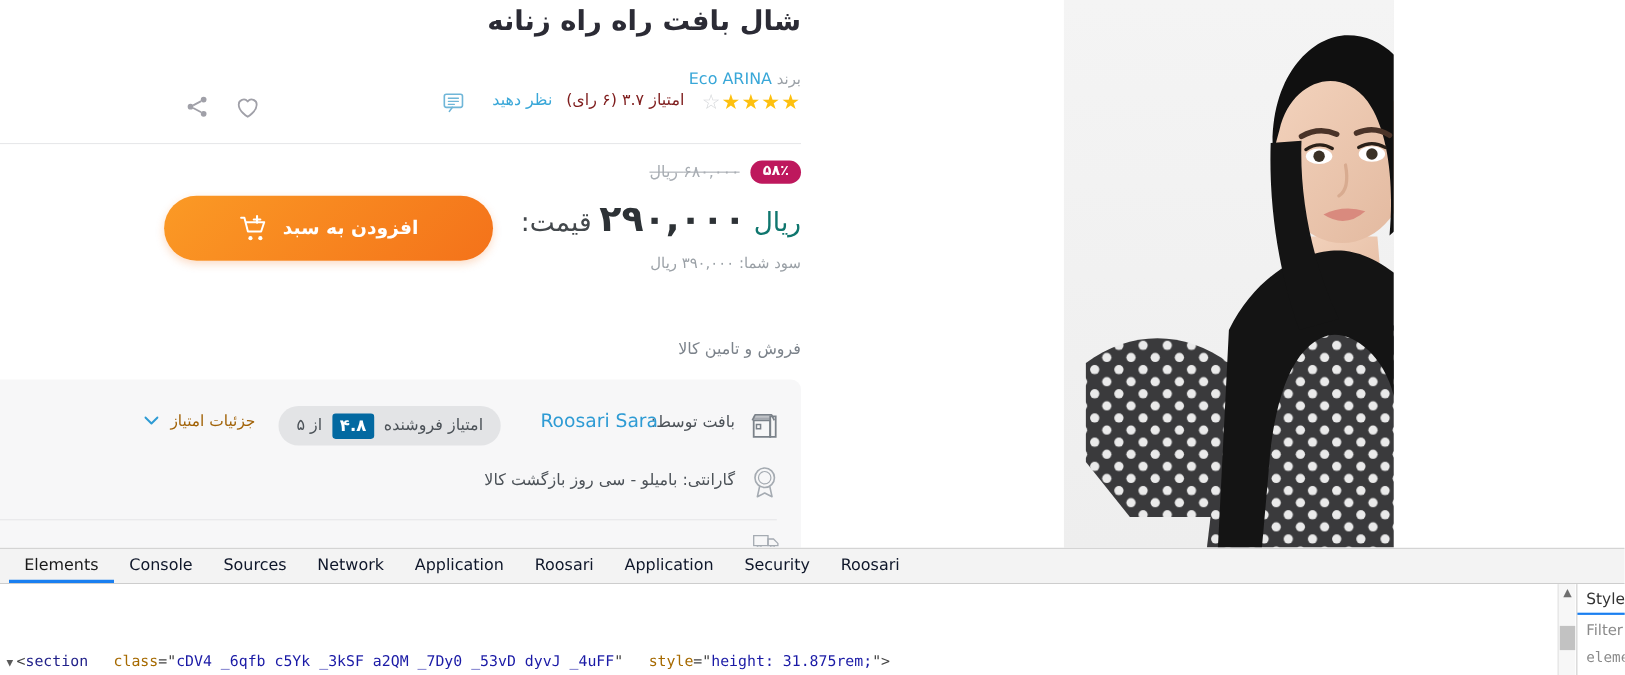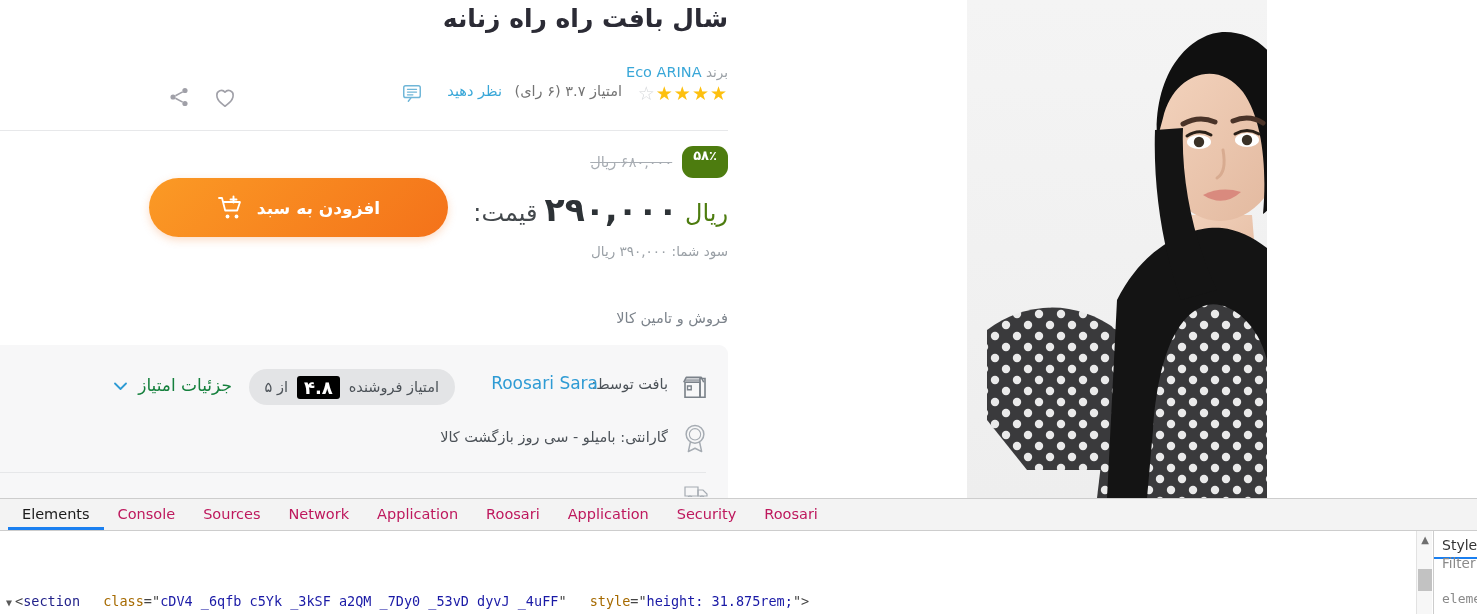--- a/index.html
+++ b/index.html
@@ -41,21 +41,21 @@
   .brand-line .brand-name { color:#39a7d8; font-size:14.5px; }
 
   .rating-row {
     position:absolute; right:0; top:82px; width:790px; height:30px;
   }
   .stars { position:absolute; right:0; top:0; height:22px; line-height:22px; letter-spacing:1px; font-size:19px; }
   .star-on { color:#fdc00f; }
   .star-off { color:#d4d6d9; }
   .rating-text {
     position:absolute; right:106px; top:1px;
-    font-size:14.5px; color:#737373; white-space:nowrap;
+    font-size:14.5px; color:#7f1d1d; white-space:nowrap;
   }
   .review-link {
     position:absolute; right:226px; top:1px;
     font-size:14.5px; color:#39a7d8; white-space:nowrap; cursor:pointer;
   }
   .review-icon {
     position:absolute; right:305px; top:0px; width:22px; height:22px;
   }
 
   .divider-top {
@@ -72,31 +72,31 @@
   
   .price-block { position:absolute; right:0; top:146px; width:790px; }
   .old-price-row {
     display:flex; justify-content:flex-start; align-items:center; gap:10px;
     direction:rtl;
   }
   .old-price {
     font-size:14.5px; color:#a8adb3; text-decoration:line-through; white-space:nowrap;
   }
   .discount-badge {
-    background:#4d7c0f; color:#fff; border-radius:11px;
-    font-size:13px; font-weight:bold; padding:2px 11px 14px 11px;
+    background:#be185d; color:#fff; border-radius:11px;
+    font-size:13px; font-weight:bold; padding:2px 11px 3px 11px;
     line-height:16px; white-space:nowrap;
   }
   .main-price {
     margin-top:12px; font-size:25px; color:#3f4448; white-space:nowrap;
     display:flex; align-items:baseline; gap:7px; justify-content:flex-start;
   }
   .main-price .lbl { font-size:24px; color:#43484c; }
   .main-price .num { font-size:33px; font-weight:bold; color:#2d3236; letter-spacing:0px; }
-  .main-price .cur { font-size:24px; color:#4d7c0f; }
+  .main-price .cur { font-size:24px; color:#0f766e; }
   .saving {
     margin-top:14px; font-size:13.5px; color:#9aa0a6; white-space:nowrap;
   }
 
   .supply-label {
     position:absolute; right:0; top:310px; font-size:14.5px; color:#7c838b;
   }
 
   
   .seller-card {
@@ -115,26 +115,26 @@
     white-space:nowrap; cursor:pointer;
   }
   .seller-score {
     position:absolute; right:255px; top:2px;
     background:#e3e4e6; border-radius:19px; height:36px;
     display:flex; align-items:center; gap:9px; padding:0 16px;
     white-space:nowrap;
   }
   .seller-score .lbl { font-size:14.5px; color:#4c5258; }
   .seller-score .val {
-    background:#000000; color:#fff; font-weight:bold; font-size:18px;
+    background:#0369a1; color:#fff; font-weight:bold; font-size:15px;
     padding:2px 7px; border-radius:3px; line-height:19px;
   }
   .seller-score .outof { font-size:14.5px; color:#4c5258; }
   .score-details {
-    position:absolute; right:478px; top:8px; font-size:17px; color:#15803d;
+    position:absolute; right:478px; top:8px; font-size:14px; color:#a16207;
     white-space:nowrap; cursor:pointer;
   }
   .chev { display:inline-block; margin-right:6px; color:#2e9bd4; }
 
   .warranty-row { position:absolute; right:18px; top:75px; left:18px; height:40px; }
   .medal-icon { position:absolute; right:0; top:2px; width:30px; height:32px; color:#9aa0a6; }
   .warranty-text {
     position:absolute; right:42px; top:9px; font-size:14.5px; color:#4c5258; white-space:nowrap;
   }
   .seller-divider {
@@ -159,21 +159,21 @@
     background:#ffffff; direction:ltr; text-align:left;
     border-top:1px solid #cdcdcd;
     font-family:"DejaVu Sans", "Liberation Sans", sans-serif;
   }
   .dt-tabbar {
     position:absolute; left:0; top:0; width:1477px; height:32px;
     background:#f3f3f3; border-bottom:1px solid #cdcdcd;
     display:flex; align-items:center; padding-left:8px;
   }
   .dt-tab {
-    font-size:14.5px; color:#be185d; padding:0 14px; height:31px;
+    font-size:14.5px; color:#0f172a; padding:0 14px; height:31px;
     line-height:31px; cursor:pointer; white-space:nowrap;
   }
   .dt-tab.active { color:#1a1a1a; box-shadow: inset 0 -3px 0 0 #1a7ff0; }
 
   .dt-body {
     position:absolute; left:0; top:32px; width:1436px; height:84px;
     background:#fff; overflow:hidden;
     font-family:"DejaVu Sans Mono","Liberation Mono",monospace;
     font-size:13.5px; line-height:20px; white-space:pre;
   }
@@ -202,21 +202,21 @@
     background:#fff; border-left:1px solid #cdcdcd;
   }
   .dt-side-tab {
     position:absolute; left:8px; top:2px; font-size:14px; color:#333;
     height:24px; line-height:24px; white-space:nowrap;
   }
   .dt-side-underline {
     position:absolute; left:0; top:26px; width:44px; height:2px; background:#1a7ff0;
   }
   .dt-filter {
-    position:absolute; left:8px; top:24px; font-size:13.5px; color:#8a8a8a;
+    position:absolute; left:8px; top:34px; font-size:13.5px; color:#8a8a8a;
     white-space:nowrap;
   }
   .dt-elem {
     position:absolute; left:8px; top:60px; font-size:13px; color:#8a8a8a;
     white-space:nowrap;
     font-family:"DejaVu Sans Mono","Liberation Mono",monospace;
   }
 </style>
 </head>
 <body>

